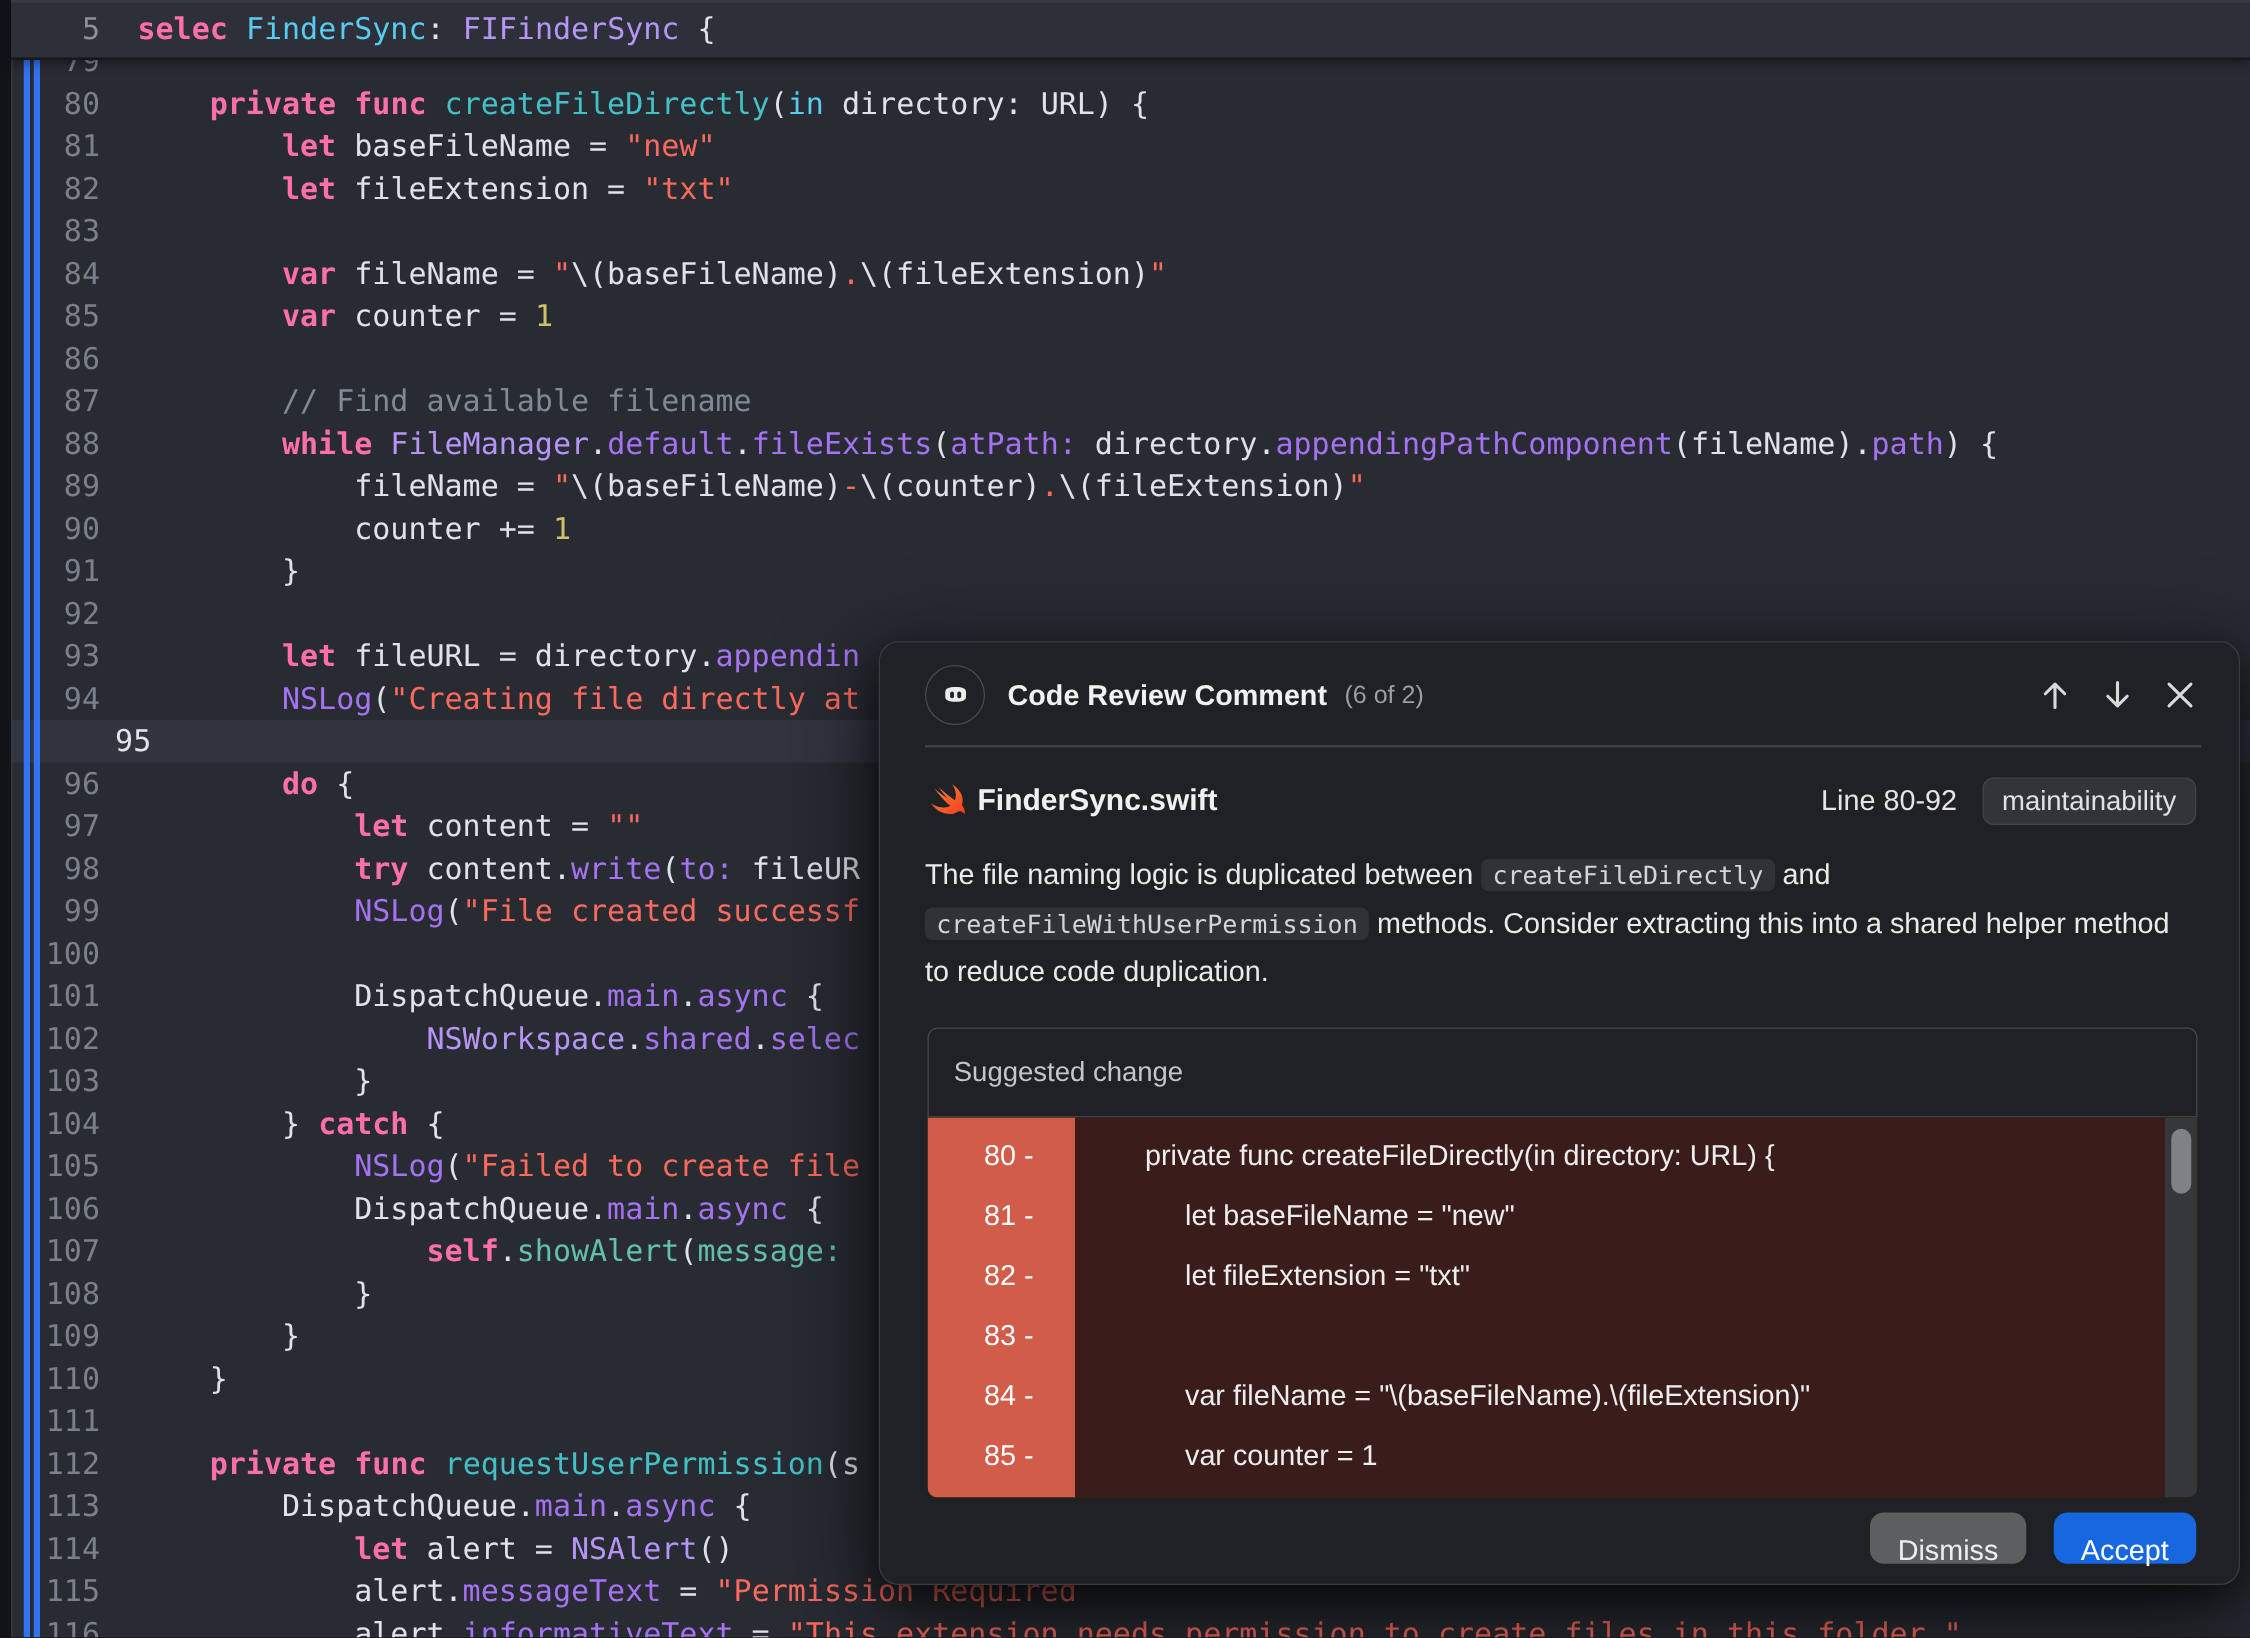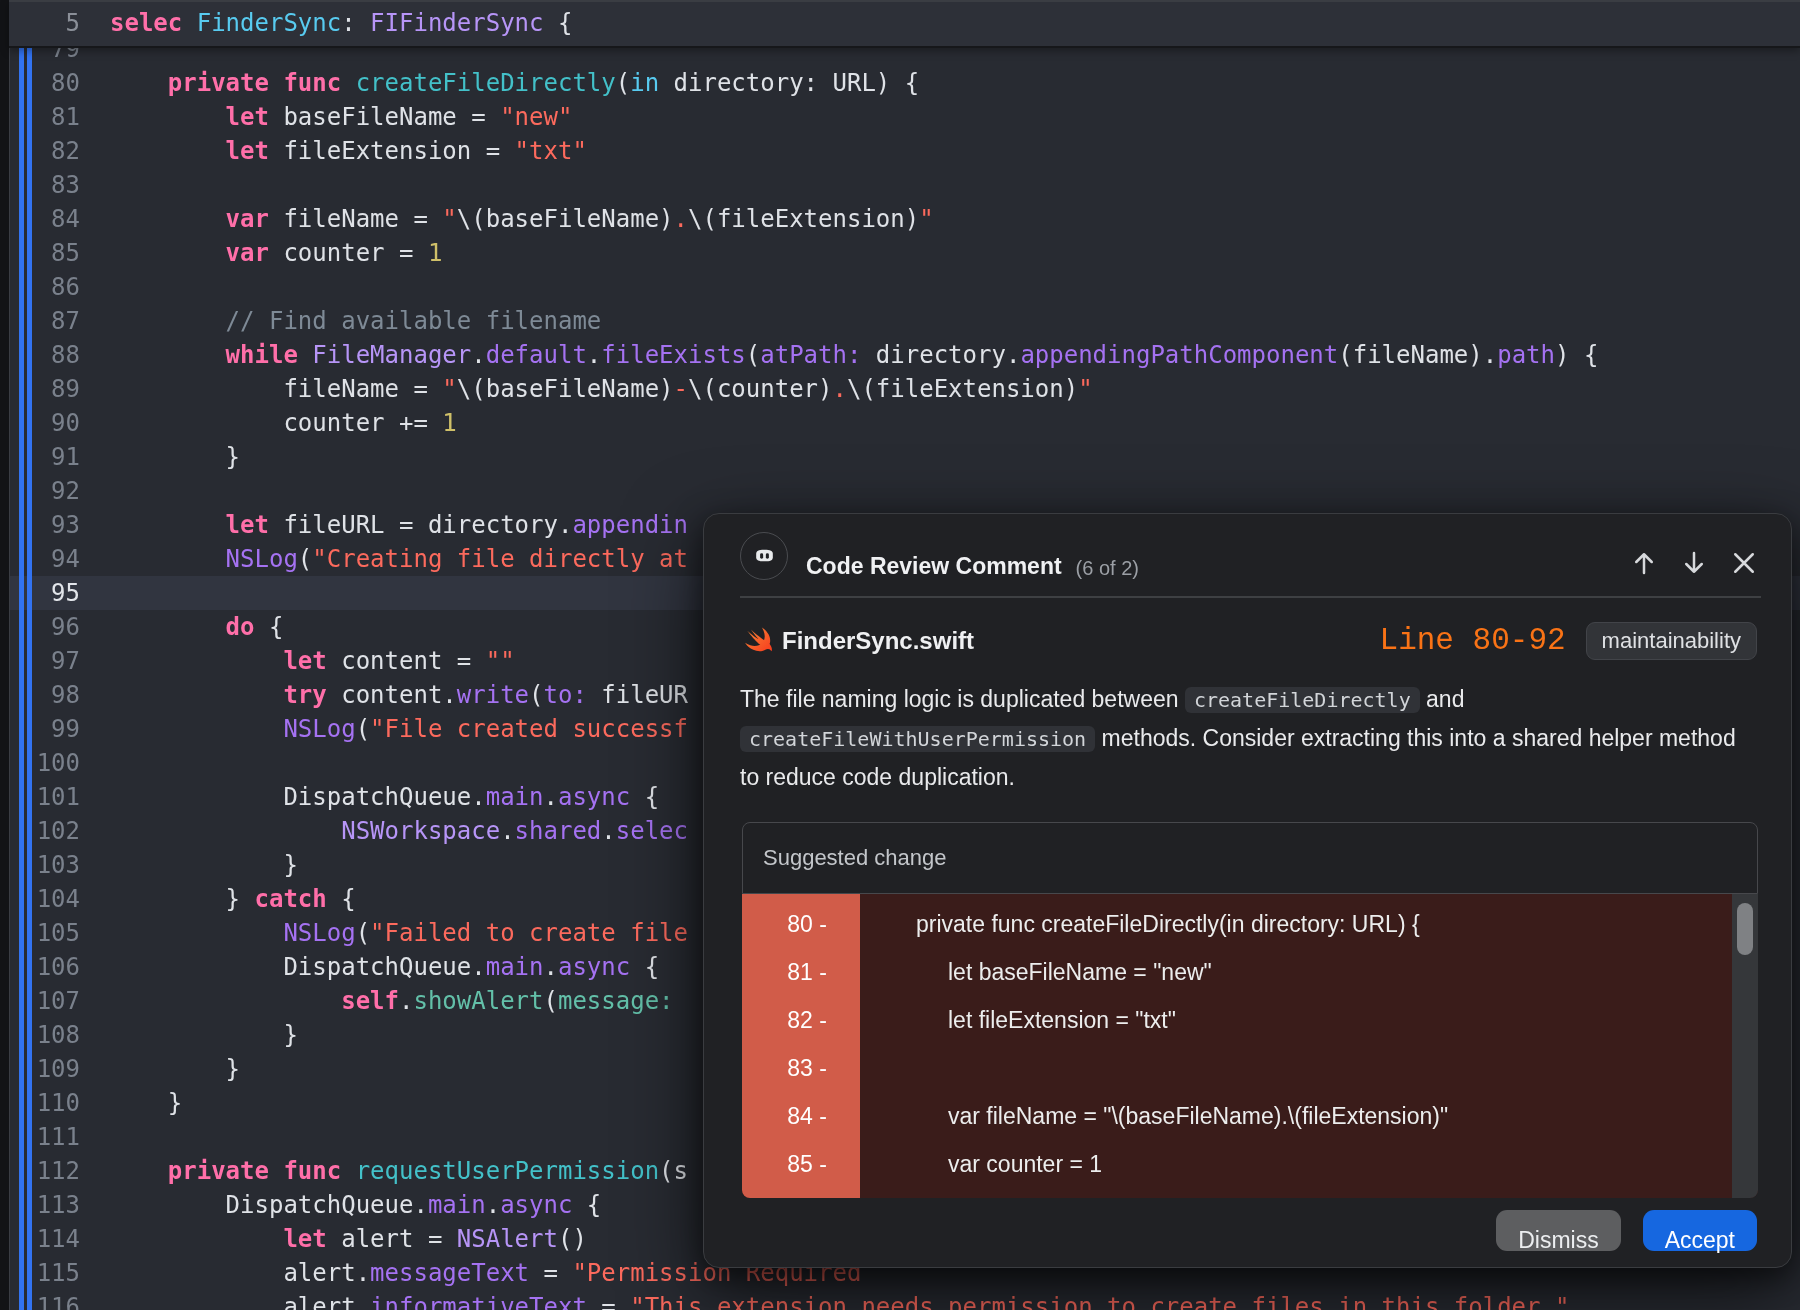--- a/index.html
+++ b/index.html
@@ -11,21 +11,21 @@
   .edge-strip{position:absolute;left:0;top:0;bottom:0;width:9px;background:#121316;z-index:4;}
   .edge-line{position:absolute;left:9px;top:0;bottom:0;width:1px;background:#3a3d44;z-index:4;}
   .change-bar{position:absolute;top:46px;bottom:0;width:5px;background:#3273f1;z-index:3;}
   .change-bar.b1{left:19px;} .change-bar.b2{left:27px;}
 
   .code-lines{position:absolute;top:32px;left:0;right:0;z-index:1;}
   .cl{display:flex;height:34px;line-height:34px;white-space:pre;}
   .cl .ln{flex:none;width:80px;text-align:right;color:var(--ln);}
   .cl .ct{margin-left:30px;}
   .cl.hl{background:var(--hlbg);}
-  .cl.hl .ln{color:var(--lnhl);}
+  .cl.hl .ln{color:var(--lnhl);padding-left:41px;}
 
   .sticky{position:absolute;top:0;left:9px;right:0;height:44px;background:#2d3038;
           border-top:2px solid #3a3d43;border-bottom:2px solid #16171a;z-index:5;
           box-shadow:0 3px 8px rgba(0,0,0,.35);display:flex;line-height:42px;white-space:pre;}
   .sticky .ln{flex:none;width:71px;text-align:right;color:#8a8f98;}
   .sticky .ct{margin-left:30px;}
 
   
   .k{color:var(--kw);font-weight:bold;}
   .f{color:var(--fn);}
@@ -36,32 +36,32 @@
   .s{color:var(--st);}
   .n{color:var(--nu);}
   .m{color:var(--cm);}
   .w{color:var(--pl);}
 
   
   .popup{position:absolute;left:703px;top:513px;width:1089px;height:755px;z-index:10;
          background:var(--popbg);border:1px solid #3a3c40;border-radius:16px;
          box-shadow:0 26px 80px rgba(0,0,0,.65),0 8px 28px rgba(0,0,0,.5);
          color:var(--txt);box-sizing:border-box;}
-  .p-head{display:flex;align-items:flex-end;padding:18px 30px 12px 36px;}
+  .p-head{display:flex;align-items:center;padding:18px 30px 12px 36px;}
   .bot-circle{flex:none;width:46px;height:46px;border:1.5px solid #4a4c50;border-radius:50%;
               display:flex;align-items:center;justify-content:center;}
   .p-title{margin-left:18px;font-size:23px;font-weight:bold;color:#f0f1f3;}
   .p-count{margin-left:14px;font-size:20px;color:var(--mut);}
   .p-nav{margin-left:auto;display:flex;align-items:center;gap:16px;}
   .nav-btn{background:none;border:none;padding:2px;cursor:pointer;display:flex;}
   .p-div{height:1.5px;background:#3e4043;margin:4px 30px 0 36px;}
 
   .p-file{display:flex;align-items:center;margin:24px 34px 0 36px;}
   .p-fname{margin-left:4px;font-size:24px;font-weight:bold;color:#eff0f2;}
-  .p-range{margin-left:auto;font-size:31px;color:#f97316;font-family:Liberation Mono, monospace;}
+  .p-range{margin-left:auto;font-size:23px;color:#e5e5e5;}
   .p-badge{margin-left:20px;font-size:22px;color:#dfe1e4;background:var(--badge);
            border:1px solid #424449;border-radius:9px;padding:5px 15px;}
 
   .p-body{margin:20px 34px 0 36px;font-size:23px;line-height:38px;color:#e9eaec;}
   .chip{font-family:"DejaVu Sans Mono",monospace;font-size:20px;background:var(--chip);
         color:#d2d5d9;border-radius:6px;padding:1px 9px;}
 
   .p-sugg{margin:26px 33px 0 38px;}
   .p-sugg-head{border:1.5px solid #47484c;border-radius:8px 8px 0 0;padding:22px 20px;
                font-size:22px;color:#c3c6ca;box-sizing:border-box;}

